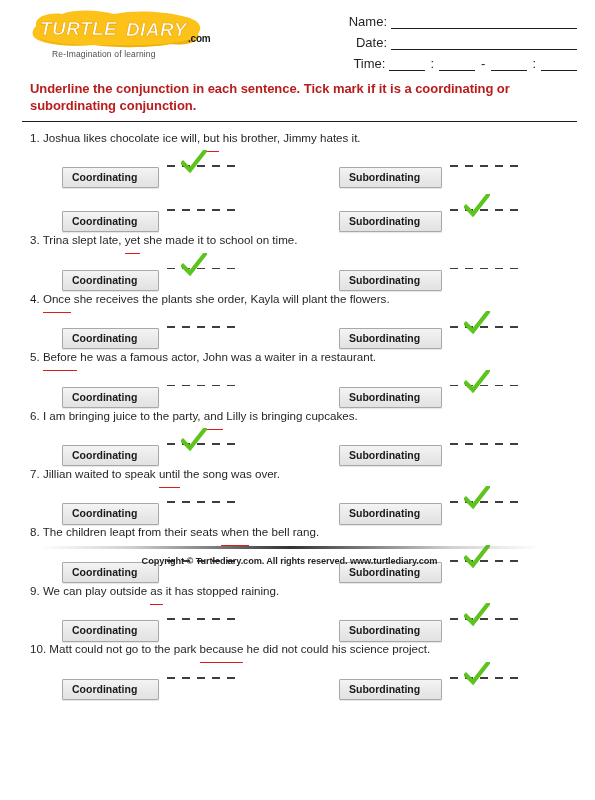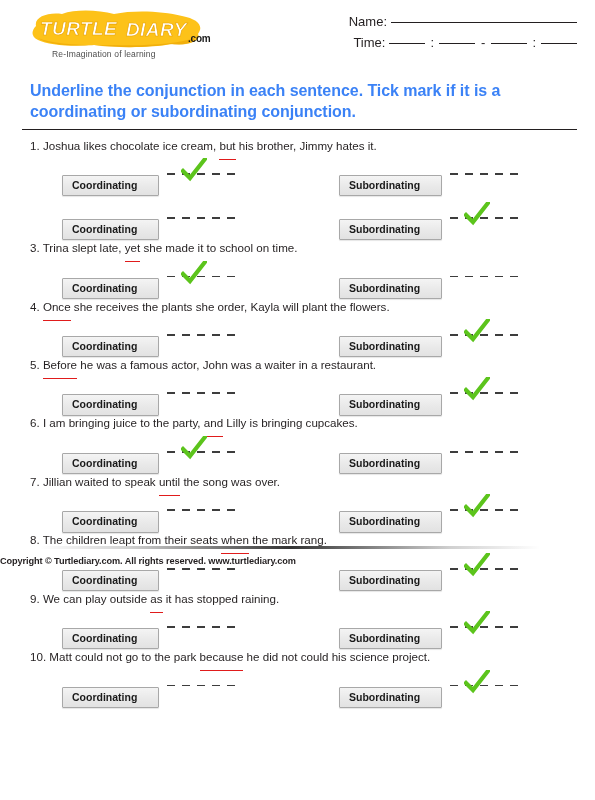--- a/index.html
+++ b/index.html
@@ -62,21 +62,21 @@
 
   .fields {
     flex: 1 1 auto;
     padding-top: 8px;
     display: flex;
     flex-direction: column;
     gap: 6px;
   }
   .field-row {
     display: flex;
-    align-items: center;
+    align-items: flex-end;
     justify-content: flex-end;
     font-size: 13px;
     color: #231f20;
     white-space: nowrap;
   }
   .field-label {
     margin-right: 4px;
   }
   .rule-long {
     display: inline-block;
@@ -93,24 +93,24 @@
   .sep {
     display: inline-block;
     padding: 0 5px;
     font-size: 13px;
   }
   .sep.dash { padding: 0 6px; }
 
   
   .instructions {
     margin: 6px 22px 0 30px;
-    font-size: 16px;
+    font-size: 13px;
     font-weight: bold;
     line-height: 1.33;
-    color: #3b82f6;
+    color: #b91c1c;
     letter-spacing: -0.05px;
   }
   .divider {
     margin: 6px 18px 0 22px;
     border-bottom: 1.6px solid #231f20;
   }
 
   
   .questions {
     margin: 0 18px 0 22px;
@@ -186,21 +186,21 @@
     width: 26px;
     height: 24px;
   }
 
   
   .footer {
     position: absolute;
     left: 0;
     right: 16px;
     bottom: 6px;
-    text-align: left;
+    text-align: center;
   }
   .footer-bar {
     margin: 0 auto;
     width: 500px;
     height: 3px;
     background: linear-gradient(to right,
       rgba(255,255,255,0) 0%,
       rgba(120,120,120,0.35) 18%,
       rgba(40,40,40,0.95) 50%,
       rgba(120,120,120,0.35) 82%,
@@ -233,38 +233,42 @@
       </div>
       <div class="logo-tagline">Re-Imagination of learning</div>
     </div>
 
     <div class="fields">
       <div class="field-row">
         <span class="field-label">Name:</span>
         <span class="rule-long"></span>
       </div>
       <div class="field-row">
+        <span class="field-label">Date:</span>
+        <span class="rule-long"></span>
+      </div>
+      <div class="field-row">
         <span class="field-label">Time:</span>
         <span class="rule-short"></span>
         <span class="sep">:</span>
         <span class="rule-short"></span>
         <span class="sep dash">-</span>
         <span class="rule-short"></span>
         <span class="sep">:</span>
         <span class="rule-short"></span>
       </div>
     </div>
   </div>
 
   <div class="instructions">Underline the conjunction in each sentence. Tick mark if it is a coordinating or subordinating conjunction.</div>
   <div class="divider"></div>
 
   <div class="questions" id="questions-container">
       <div class="question">
-        <div class="q-text"><span>1. </span><span>Joshua likes chocolate ice cream, </span><span class="conj">but</span><span> his brother, Jimmy hates it.</span></div>
+        <div class="q-text"><span>1. </span><span>Joshua likes chocolate ice will, </span><span class="conj">but</span><span> his brother, Jimmy hates it.</span></div>
         <div class="answers">
           <div class="answer-group coordinating">
             <span class="opt-btn">Coordinating</span>
             <span class="slot">
               <span class="dashes">
                 <span class="dash-mark"></span>
                 <span class="dash-mark"></span>
                 <span class="dash-mark"></span>
                 <span class="dash-mark"></span>
                 <span class="dash-mark"></span>
@@ -473,21 +477,21 @@
                 <span class="dash-mark"></span>
               </span>
               <svg class="tick" viewBox="0 0 26 24">
                 <path d="M2 13 L9 20 L24 1" fill="none" stroke="#5cc41c" stroke-width="4.2" stroke-linecap="square" stroke-linejoin="miter"></path>
               </svg>
             </span>
           </div>
         </div>
       </div>
       <div class="question">
-        <div class="q-text"><span>8. </span><span>The children leapt from their seats </span><span class="conj">when</span><span> the mark rang.</span></div>
+        <div class="q-text"><span>8. </span><span>The children leapt from their seats </span><span class="conj">when</span><span> the bell rang.</span></div>
         <div class="answers">
           <div class="answer-group coordinating">
             <span class="opt-btn">Coordinating</span>
             <span class="slot">
               <span class="dashes">
                 <span class="dash-mark"></span>
                 <span class="dash-mark"></span>
                 <span class="dash-mark"></span>
                 <span class="dash-mark"></span>
                 <span class="dash-mark"></span>

